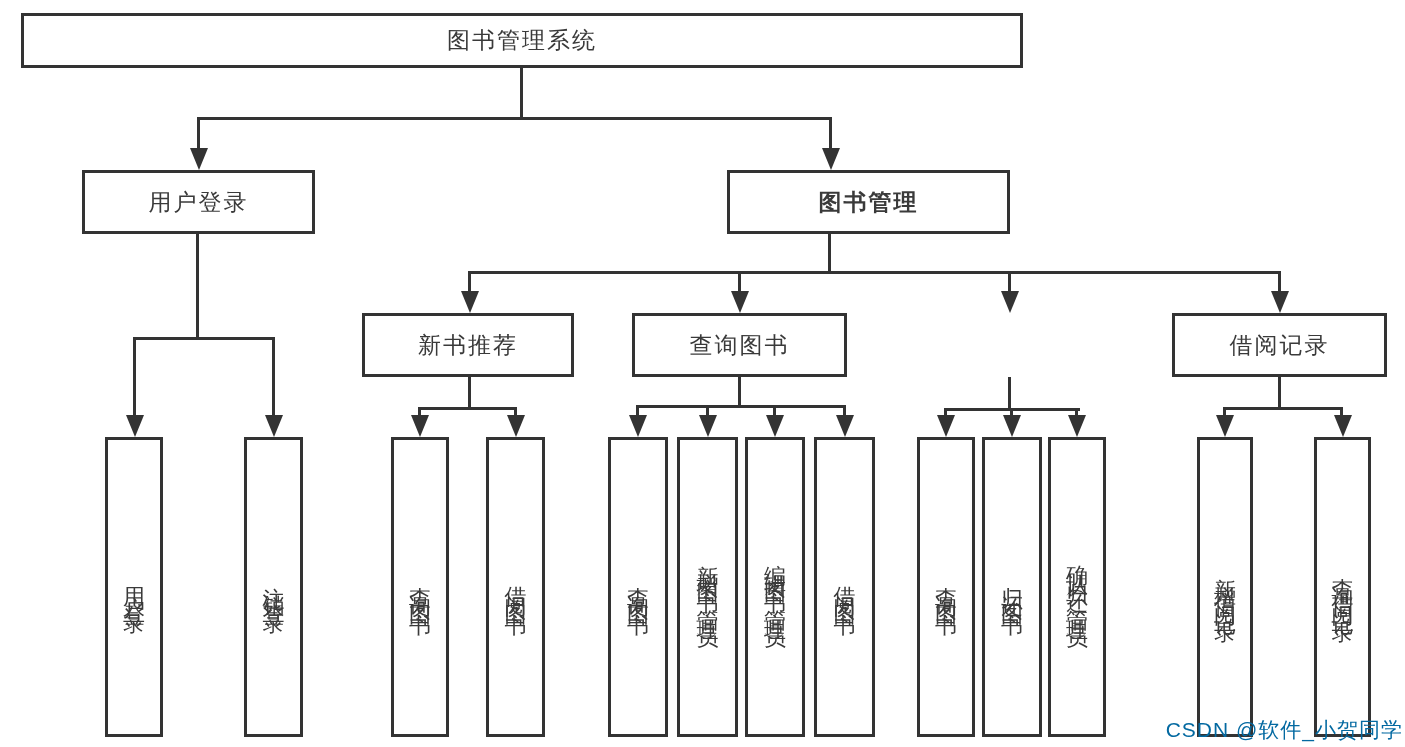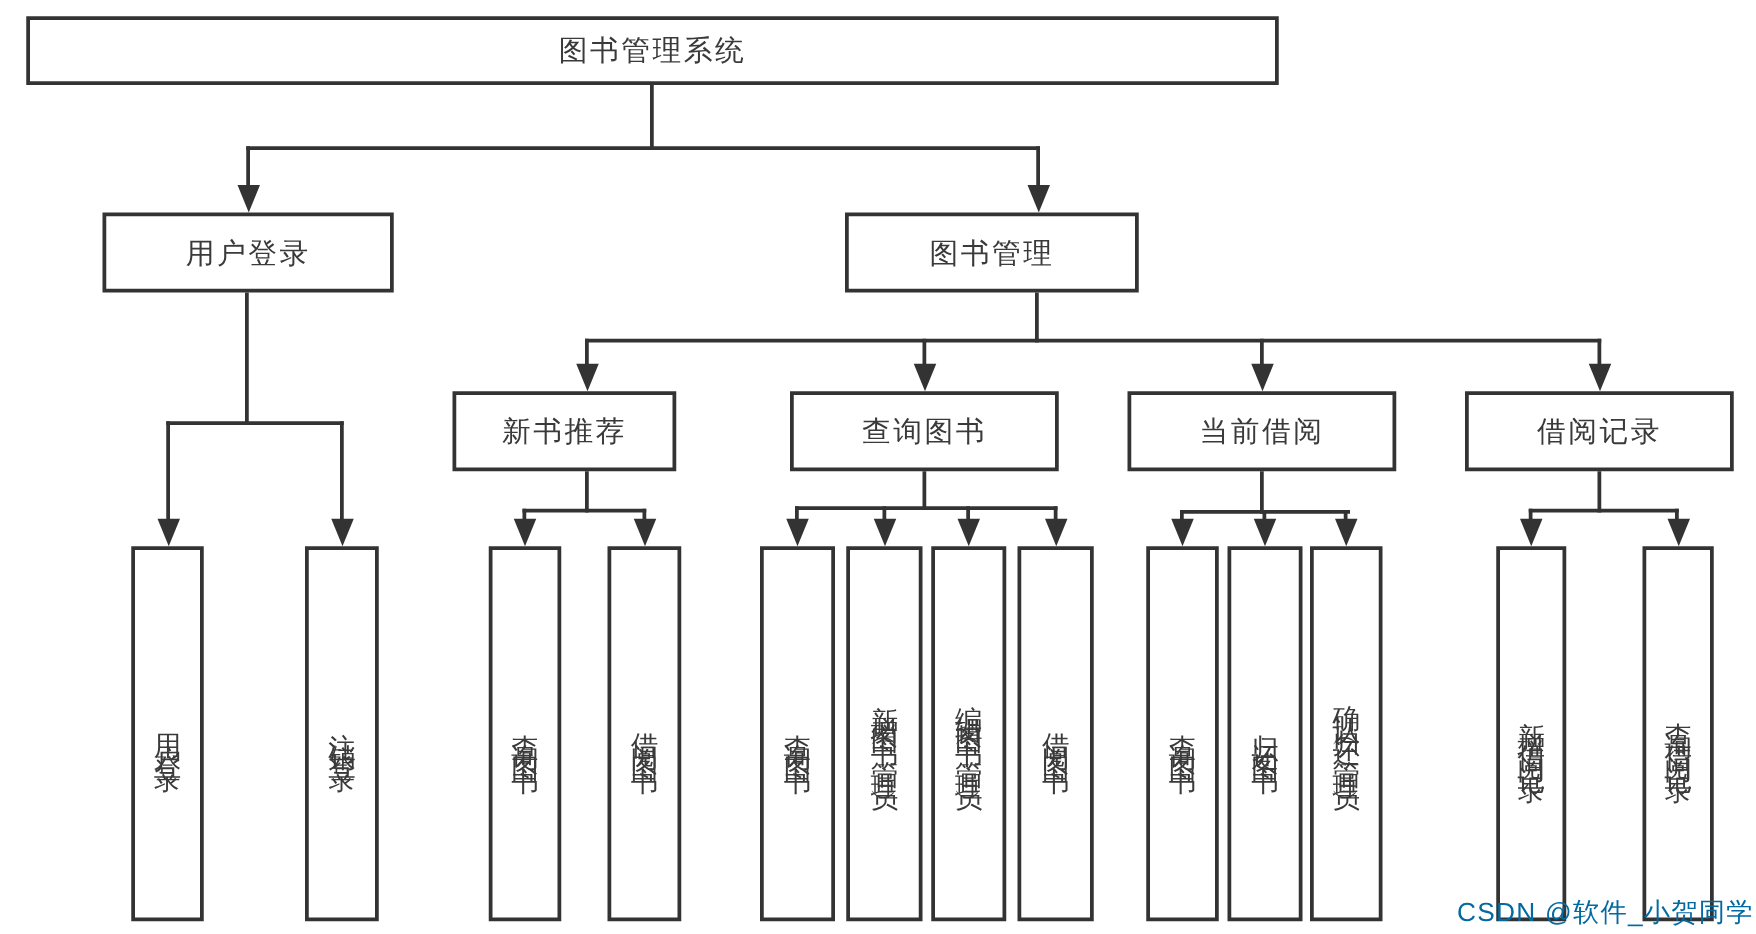--- a/index.html
+++ b/index.html
@@ -60,43 +60,42 @@
   <div class="node" style="left:21px;top:13px;width:1002px;height:55px;">图书管理系统</div>
 
   <div class="ln" style="left:520px;top:68px;width:3px;height:52px;"></div>
   <div class="ln" style="left:197px;top:117px;width:635px;height:3px;"></div>
   <div class="ln" style="left:197px;top:117px;width:3px;height:37px;"></div>
   <div class="ln" style="left:829px;top:117px;width:3px;height:37px;"></div>
   <div class="ar" style="left:190px;top:148px;"></div>
   <div class="ar" style="left:822px;top:148px;"></div>
 
   <div class="node" style="left:82px;top:170px;width:233px;height:64px;">用户登录</div>
-  <div class="node" style="left:676px;top:170px;width:235px;height:64px;">图书管理</div>
+  <div class="node" style="left:727px;top:170px;width:283px;height:64px;font-weight:bold;">图书管理</div>
 
   <div class="ln" style="left:196px;top:234px;width:3px;height:106px;"></div>
   <div class="ln" style="left:133px;top:337px;width:142px;height:3px;"></div>
   <div class="ln" style="left:133px;top:337px;width:3px;height:84px;"></div>
   <div class="ln" style="left:272px;top:337px;width:3px;height:84px;"></div>
   <div class="ar" style="left:126px;top:415px;"></div>
   <div class="ar" style="left:265px;top:415px;"></div>
 
   <div class="ln" style="left:828px;top:234px;width:3px;height:40px;"></div>
   <div class="ln" style="left:468px;top:271px;width:813px;height:3px;"></div>
   <div class="ln" style="left:468px;top:271px;width:3px;height:26px;"></div>
   <div class="ln" style="left:738px;top:271px;width:3px;height:26px;"></div>
   <div class="ln" style="left:1008px;top:271px;width:3px;height:26px;"></div>
   <div class="ln" style="left:1278px;top:271px;width:3px;height:26px;"></div>
   <div class="ar" style="left:461px;top:291px;"></div>
   <div class="ar" style="left:731px;top:291px;"></div>
   <div class="ar" style="left:1001px;top:291px;"></div>
   <div class="ar" style="left:1271px;top:291px;"></div>
 
-  <div class="node" style="left:362px;top:313px;width:179px;height:64px;">新书推荐</div>
+  <div class="node" style="left:362px;top:313px;width:212px;height:64px;">新书推荐</div>
   <div class="node" style="left:632px;top:313px;width:215px;height:64px;">查询图书</div>
-  <div class="node" style="left:902px;top:313px;width:215px;height:64px;">当前借阅</div>
   <div class="node" style="left:1172px;top:313px;width:215px;height:64px;">借阅记录</div>
 
   <div class="ln" style="left:468px;top:377px;width:3px;height:33px;"></div>
   <div class="ln" style="left:418px;top:407px;width:99px;height:3px;"></div>
   <div class="ln" style="left:418px;top:407px;width:3px;height:14px;"></div>
   <div class="ln" style="left:514px;top:407px;width:3px;height:14px;"></div>
   <div class="ar" style="left:411px;top:415px;"></div>
   <div class="ar" style="left:507px;top:415px;"></div>
 
   <div class="ln" style="left:738px;top:377px;width:3px;height:31px;"></div>

